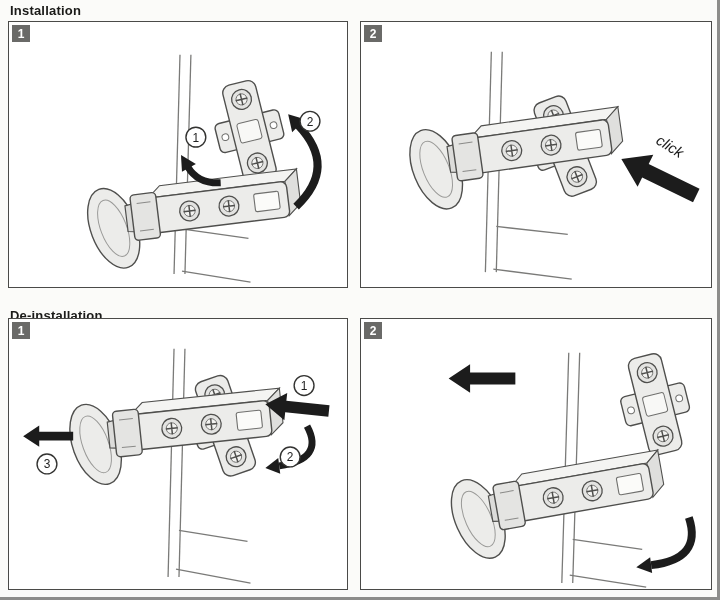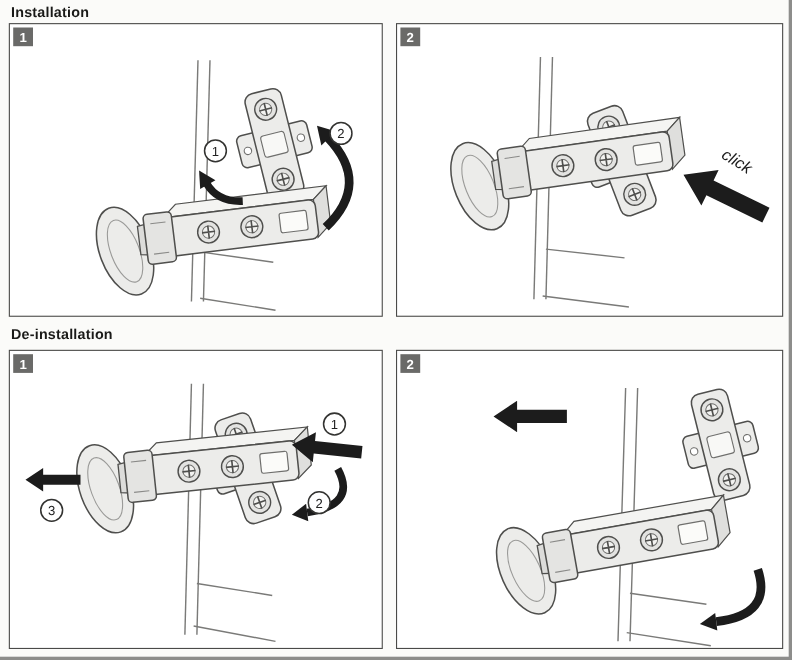--- a/index.html
+++ b/index.html
@@ -9,21 +9,21 @@
     background:#fbfbf9;
     font-family:"Liberation Sans", sans-serif;
     color:#1a1a18;
   }
   .scan-edge-r { position:absolute; right:0; top:0; width:3px; height:100%; background:#8d8d8b; }
   .scan-edge-b { position:absolute; left:0; bottom:0; width:100%; height:3px; background:#8d8d8b; }
   .section-title {
     position:absolute; left:10px; font-size:13px; font-weight:bold; letter-spacing:0.2px;
   }
   #title-install { top:3px; }
-  #title-deinstall { top:296px; }
+  #title-deinstall { top:308px; }
   .panel {
     position:absolute; background:#ffffff; border:1.5px solid #4a4a48;
   }
   #panel-a { left:8px;   top:21px;  width:340px; height:267px; }
   #panel-b { left:360px; top:21px;  width:352px; height:267px; }
   #panel-c { left:8px;   top:318px; width:340px; height:272px; }
   #panel-d { left:360px; top:318px; width:352px; height:272px; }
   .badge {
     position:absolute; left:3px; top:3px; width:18px; height:17px;
     background:#6a6a68; color:#fff; font-size:12px; font-weight:bold;

